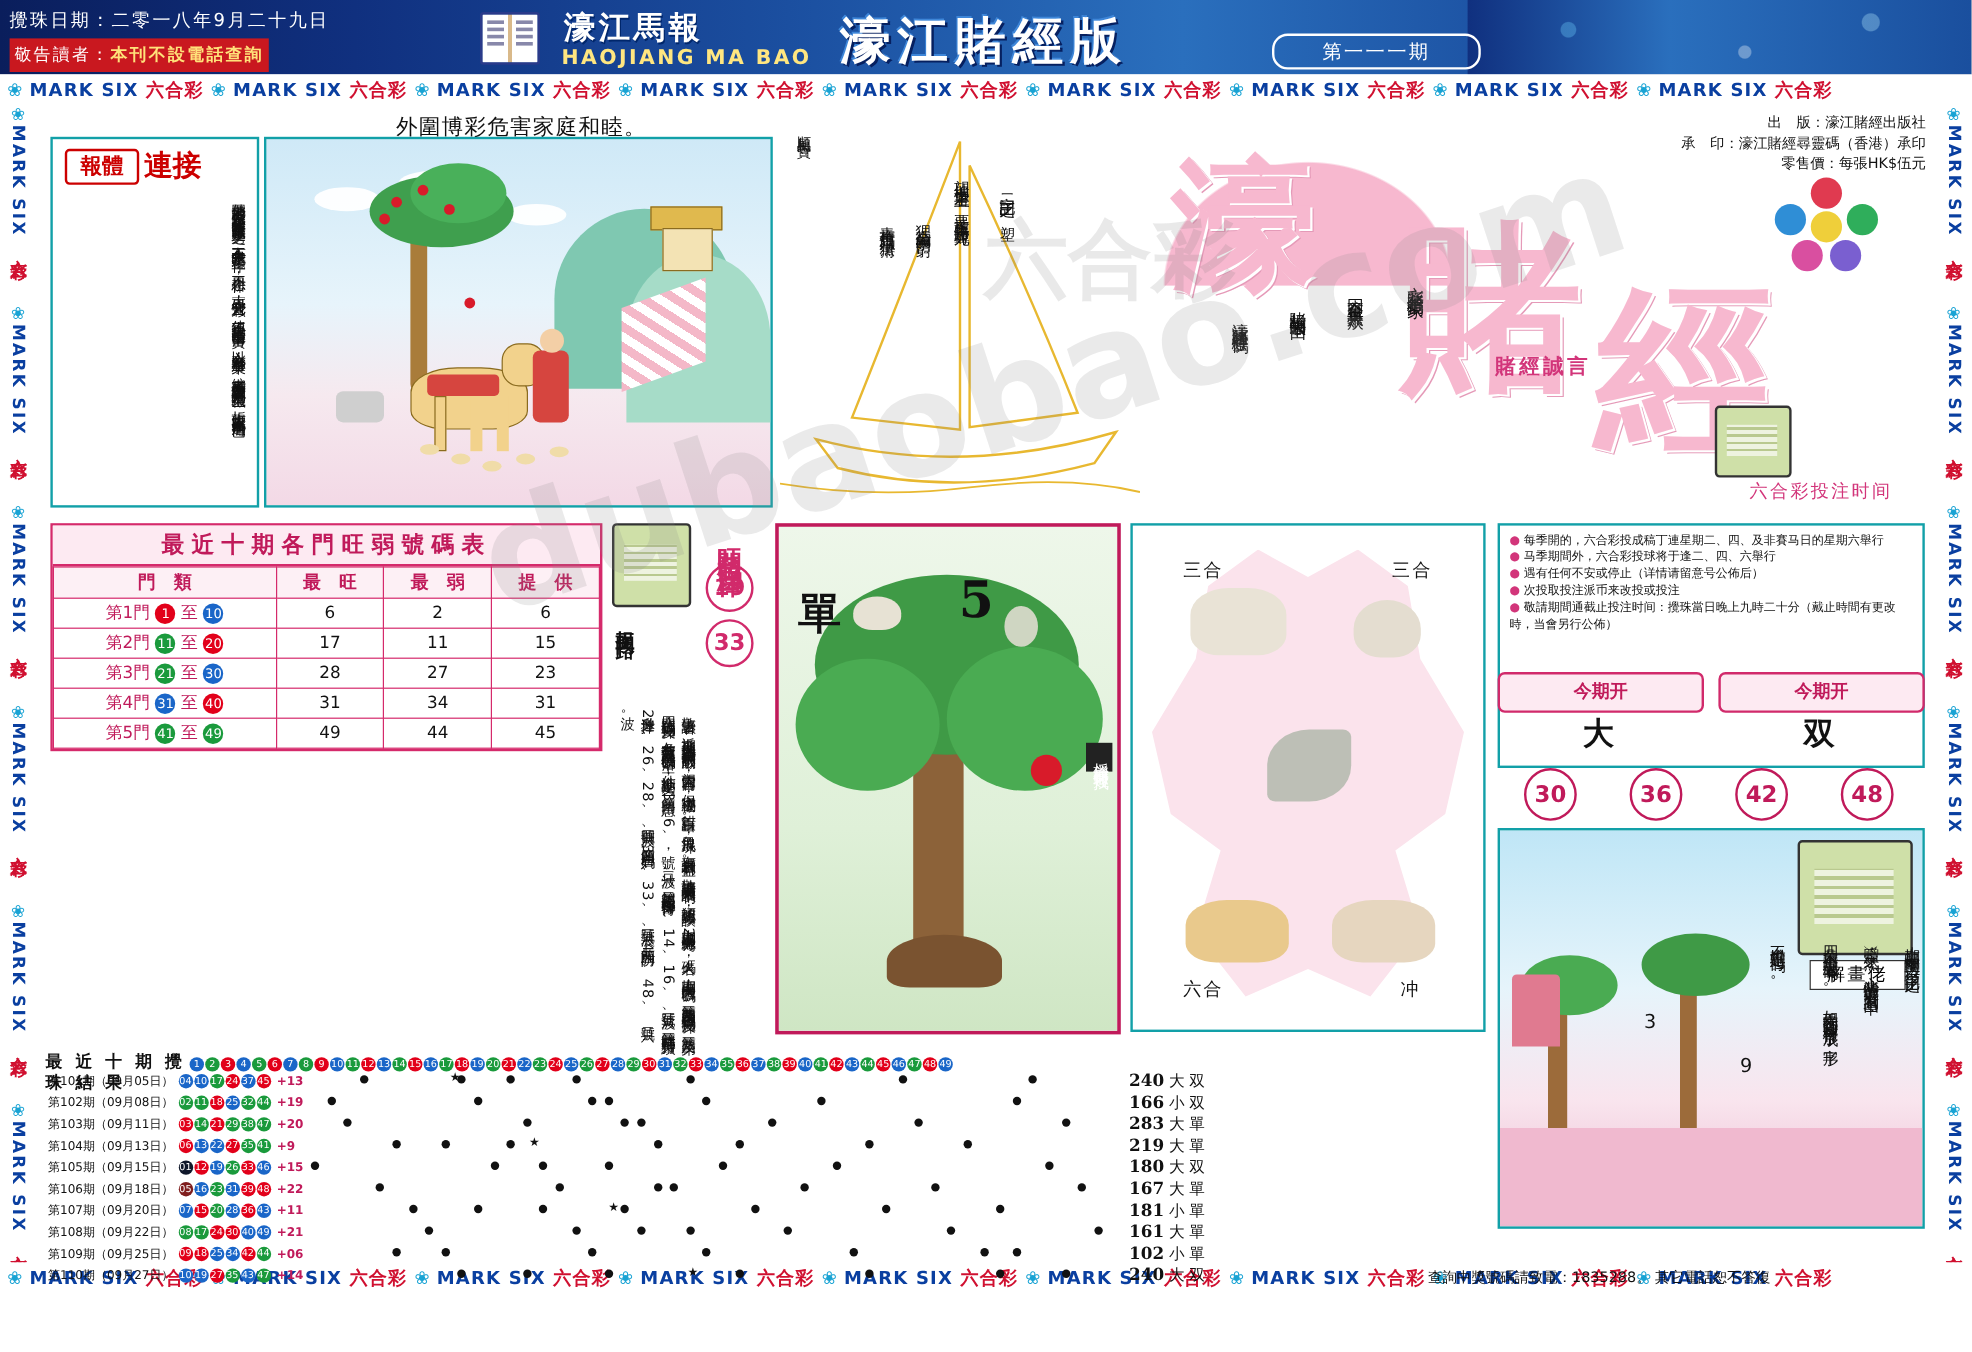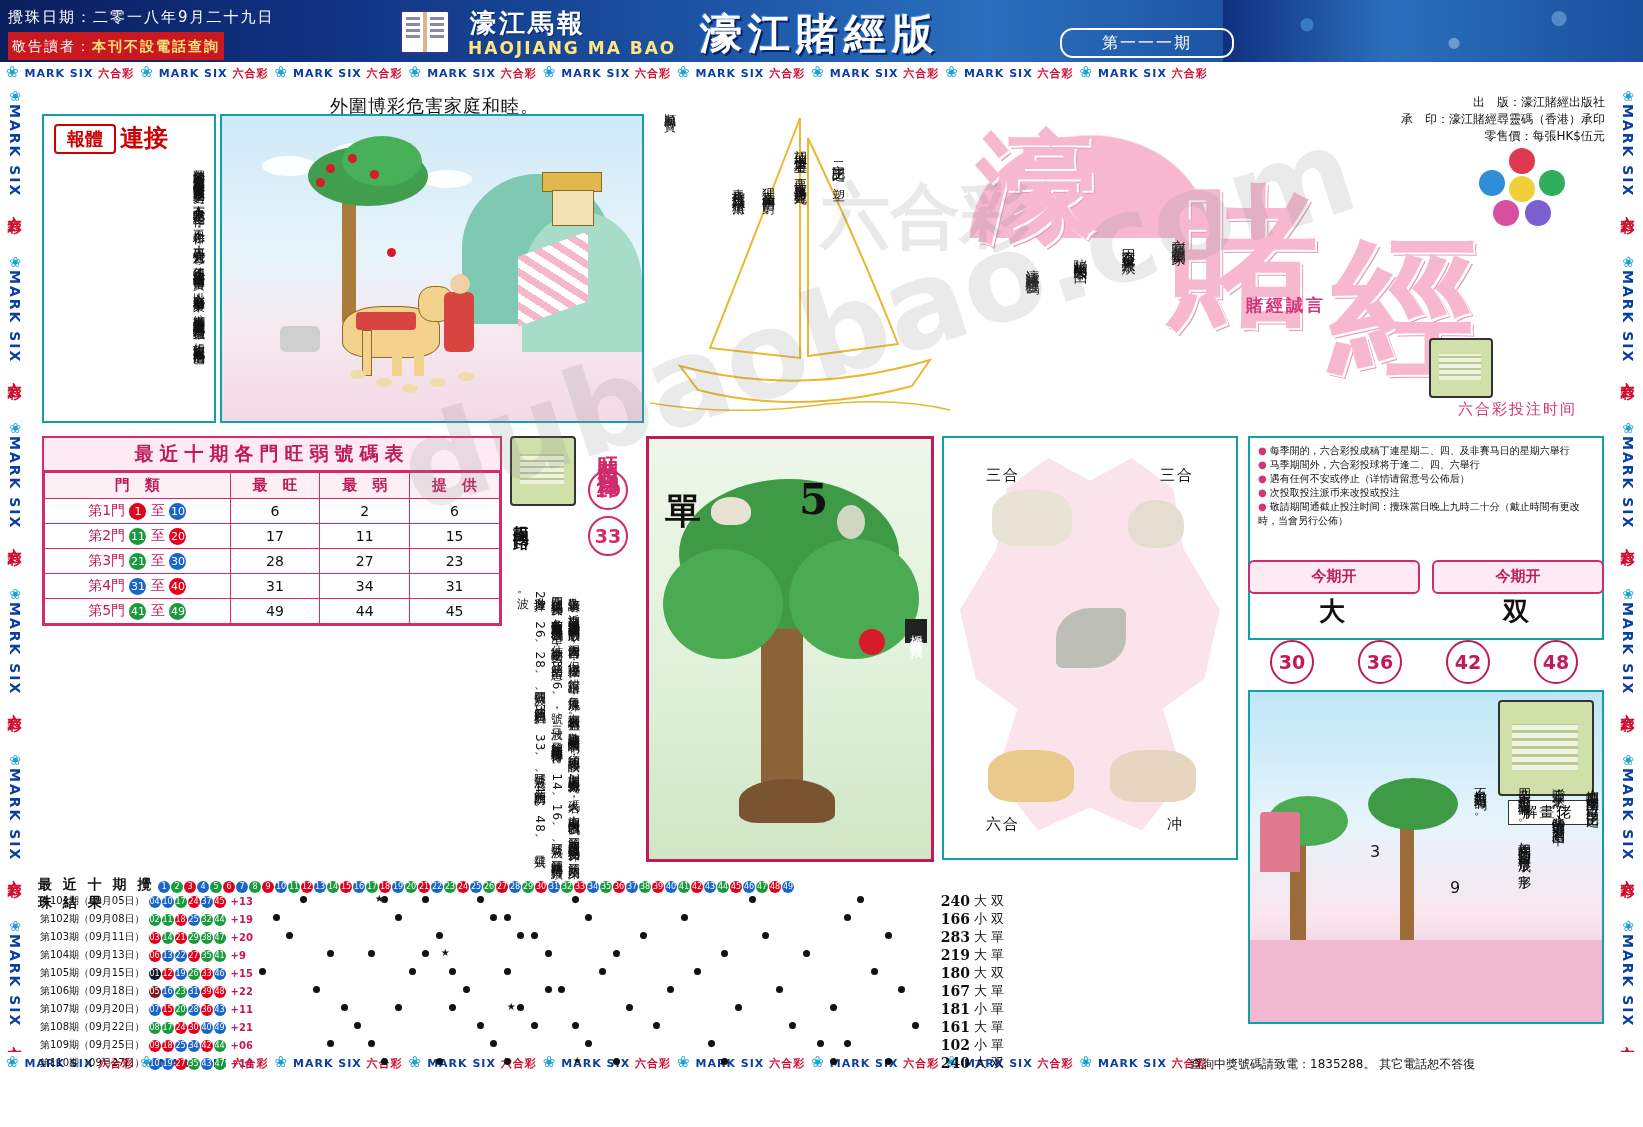--- a/index.html
+++ b/index.html
@@ -30,21 +30,21 @@
   .hdr-logo-cn{position:absolute;left:470px;top:6px;color:#fff;font-size:26px;font-weight:bold;letter-spacing:3px;
     text-shadow:1px 1px 0 #00266b;}
   .hdr-logo-en{position:absolute;left:468px;top:38px;color:#ffe680;font-size:17px;font-weight:bold;letter-spacing:2px;}
   .hdr-title{position:absolute;left:700px;top:6px;color:#fff;font-size:42px;font-weight:bold;letter-spacing:6px;
     text-shadow:2px 2px 0 #062060,-1px -1px 0 #3e86d8;}
   .hdr-issue{position:absolute;left:1060px;top:28px;width:170px;height:26px;border:2px solid #fff;border-radius:13px;
     color:#fff;font-size:16px;text-align:center;line-height:26px;letter-spacing:2px;}
 
   
   .ribbon{position:absolute;left:0;width:1643px;height:26px;background:#fff;overflow:hidden;white-space:nowrap;}
-  .ribbon .rtxt{display:inline-block;font-size:11px;font-weight:bold;color:#0a3fa0;letter-spacing:1px;padding-top:4px;}
+  .ribbon .rtxt{display:inline-block;font-size:15px;font-weight:bold;color:#0a3fa0;letter-spacing:1px;padding-top:4px;}
   .ribbon .flow{color:#19a3d4;padding:0 6px;font-size:15px;}
   .ribbon .cn{color:#d01030;}
   .ribbon-top{top:62px;}
   .ribbon-bot{top:1052px;}
   .side{position:absolute;top:88px;width:30px;height:964px;overflow:hidden;}
   .side-l{left:0;}
   .side-r{right:0;}
   .side .vtxt{writing-mode:vertical-rl;font-size:14px;font-weight:bold;color:#0a3fa0;letter-spacing:2px;line-height:30px;}
   .side .vcn{color:#d01030;}
 

